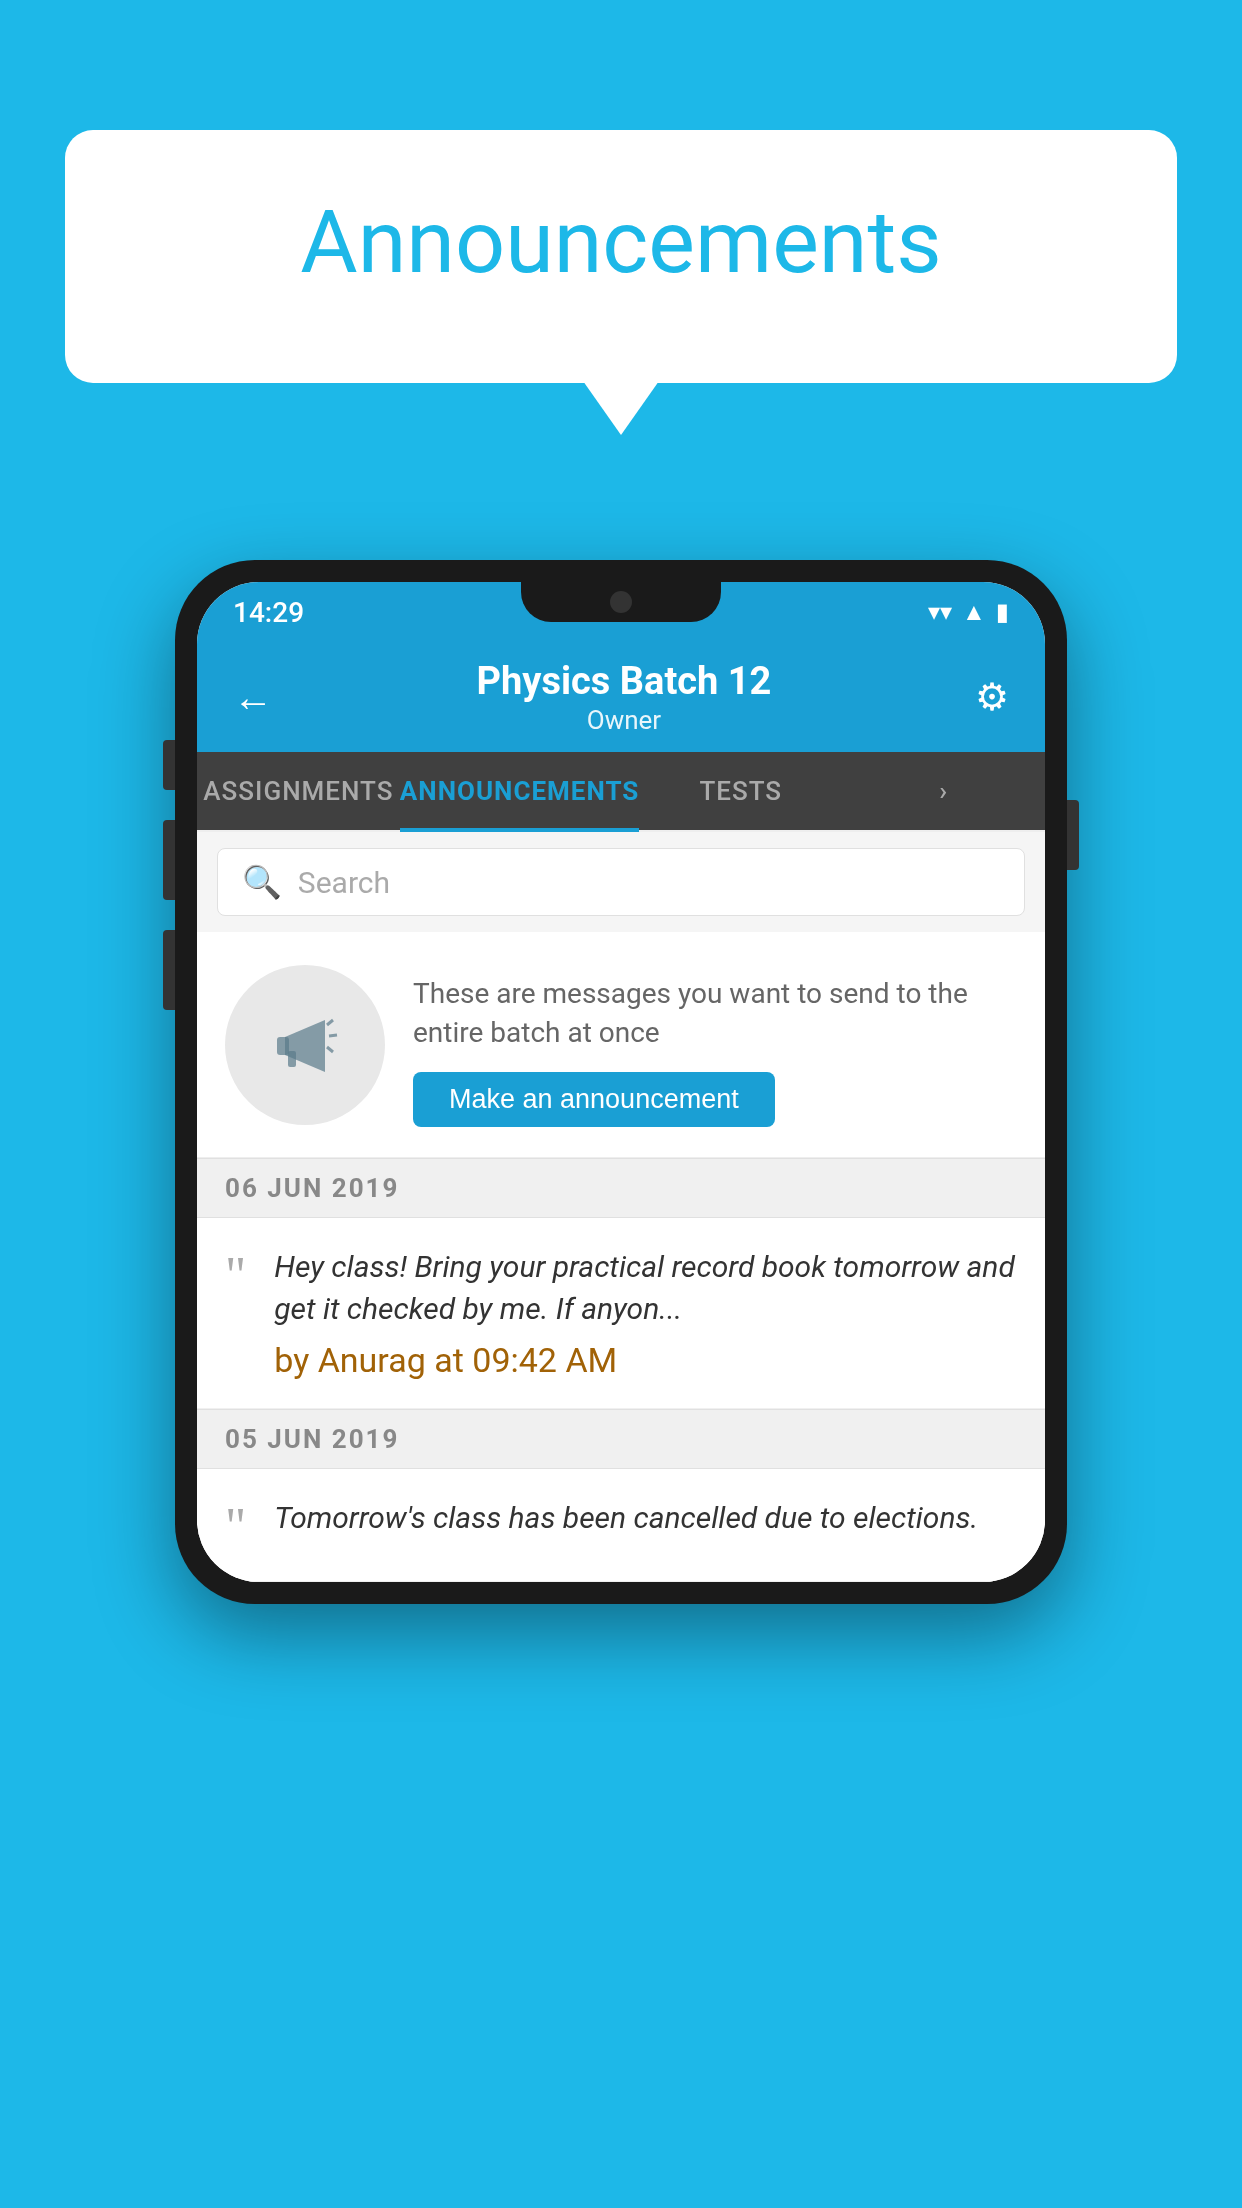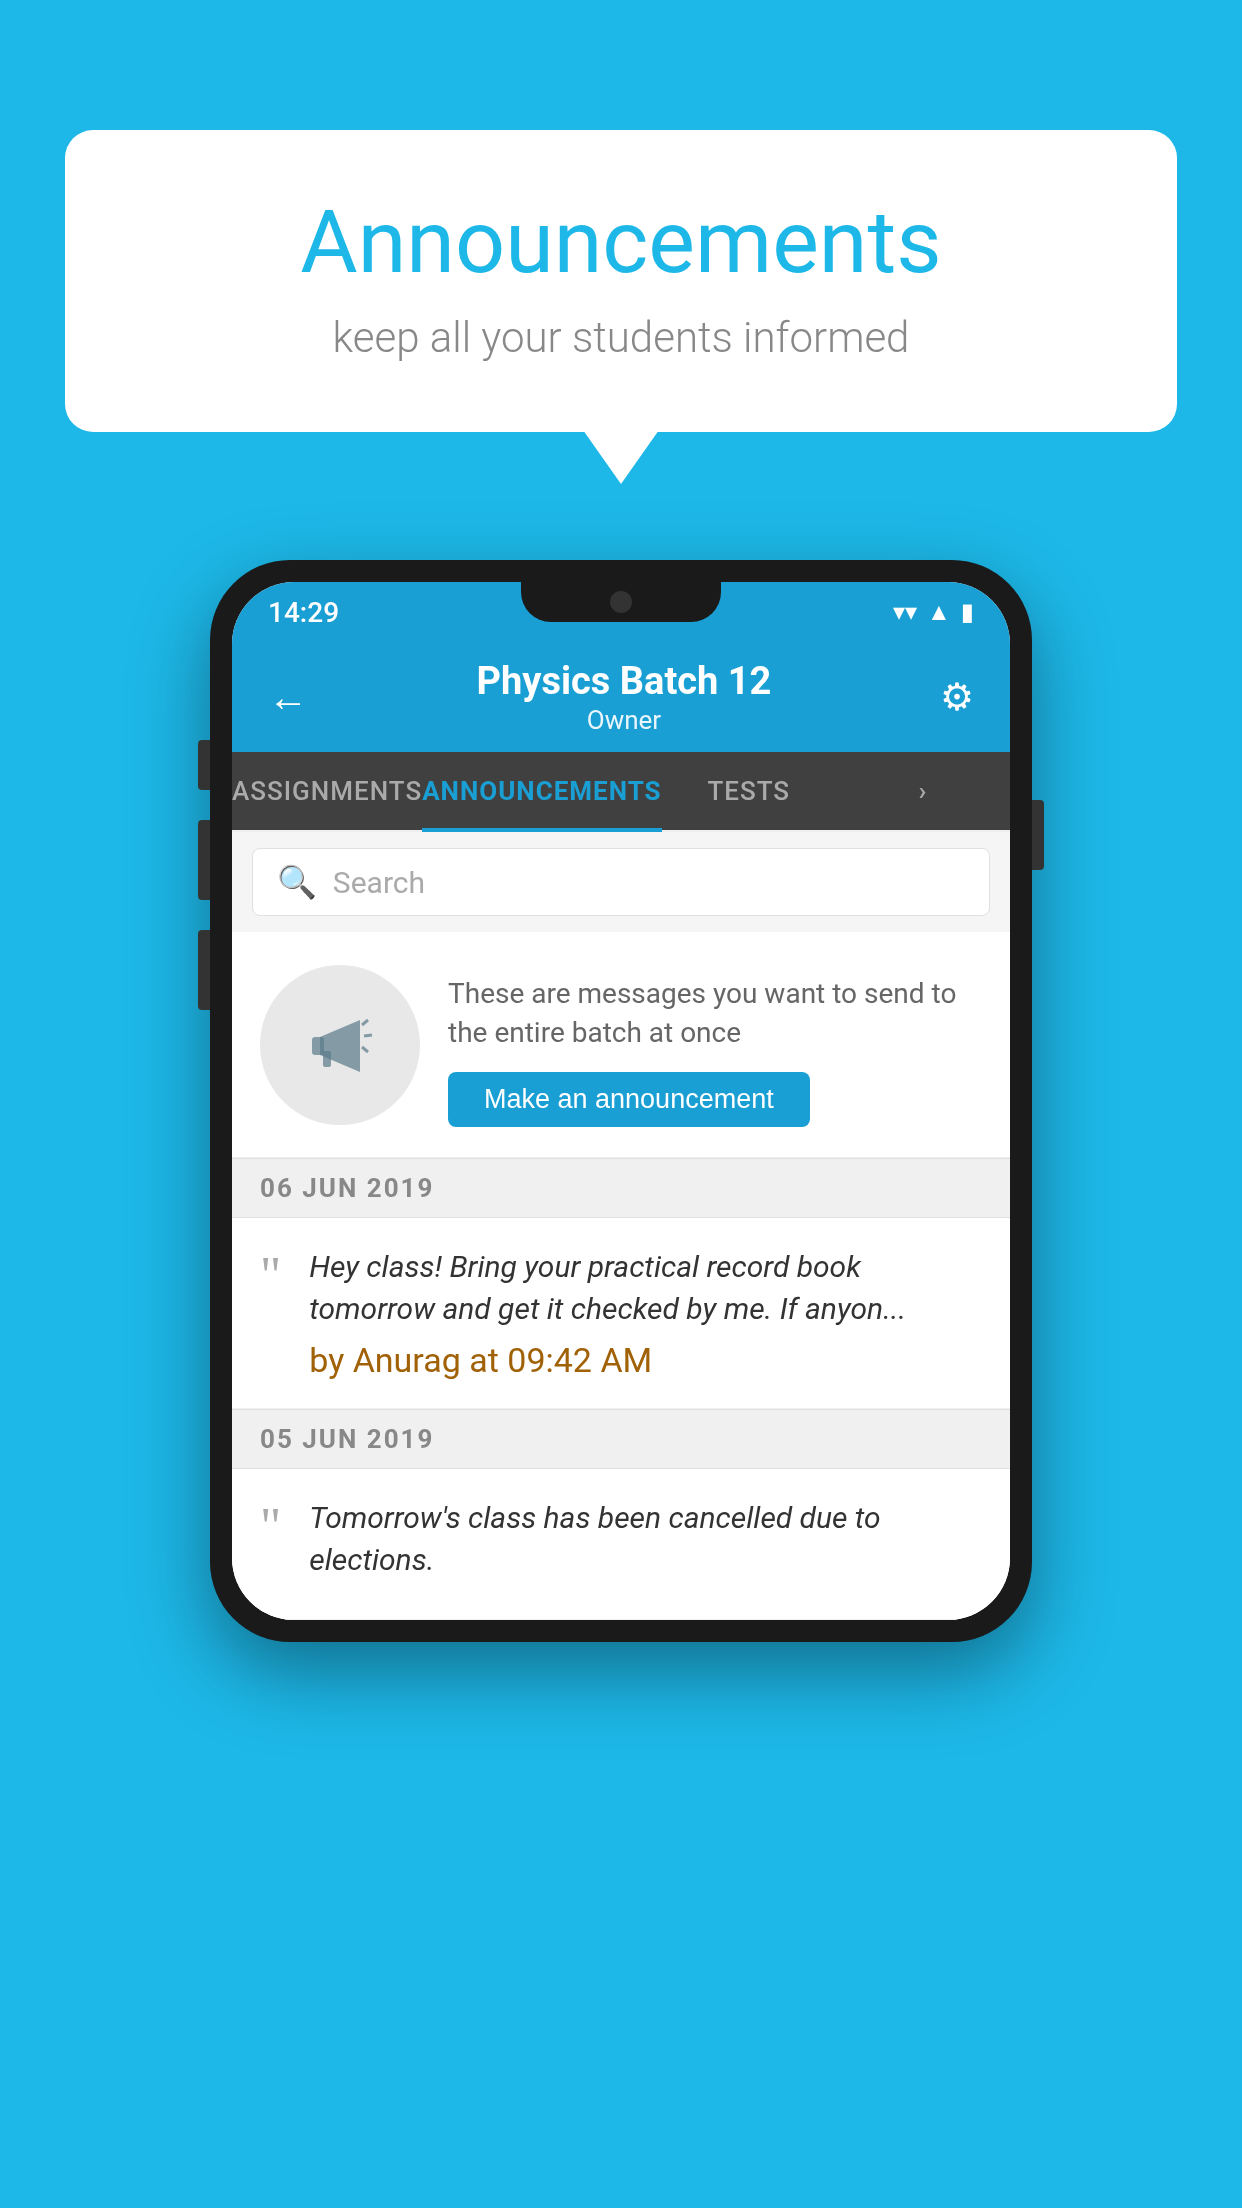--- a/index.html
+++ b/index.html
@@ -54,21 +54,21 @@
       color: #888;
       font-weight: 300;
     }
 
     
     .phone-wrapper {
       position: absolute;
       top: 560px;
       left: 50%;
       transform: translateX(-50%);
-      width: 822px;
+      width: 892px;
     }
 
     .phone-outer {
       background: #1a1a1a;
       border-radius: 80px;
       padding: 22px;
       box-shadow: 0 30px 80px rgba(0,0,0,0.4);
       position: relative;
     }
 
@@ -362,21 +362,20 @@
       background: #333;
       border-radius: 4px 0 0 4px;
     }
   </style>
 </head>
 <body>
 
 <div class="speech-bubble-container">
   <div class="speech-bubble">
     <div class="speech-bubble-title">Announcements</div>
-    <div class="speech-bubble-subtitle">keep all your students informed</div>
   </div>
 </div>
 
 <div class="phone-wrapper">
   <div class="phone-outer">
 
     <div class="side-btn-right"></div>
     <div class="side-btn-left-1"></div>
     <div class="side-btn-left-2"></div>
     <div class="side-btn-left-3"></div>

